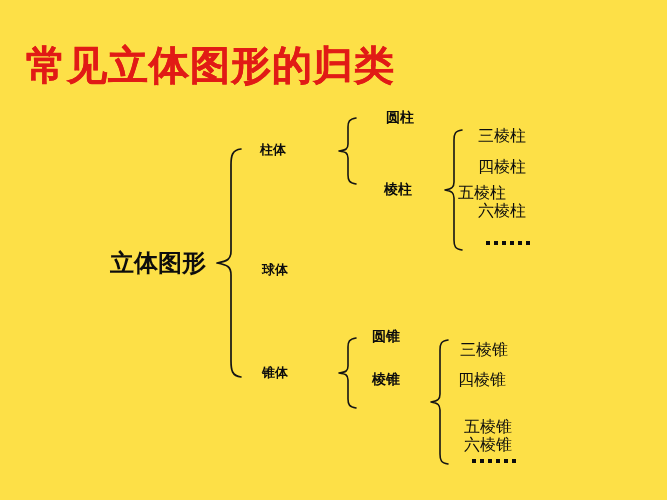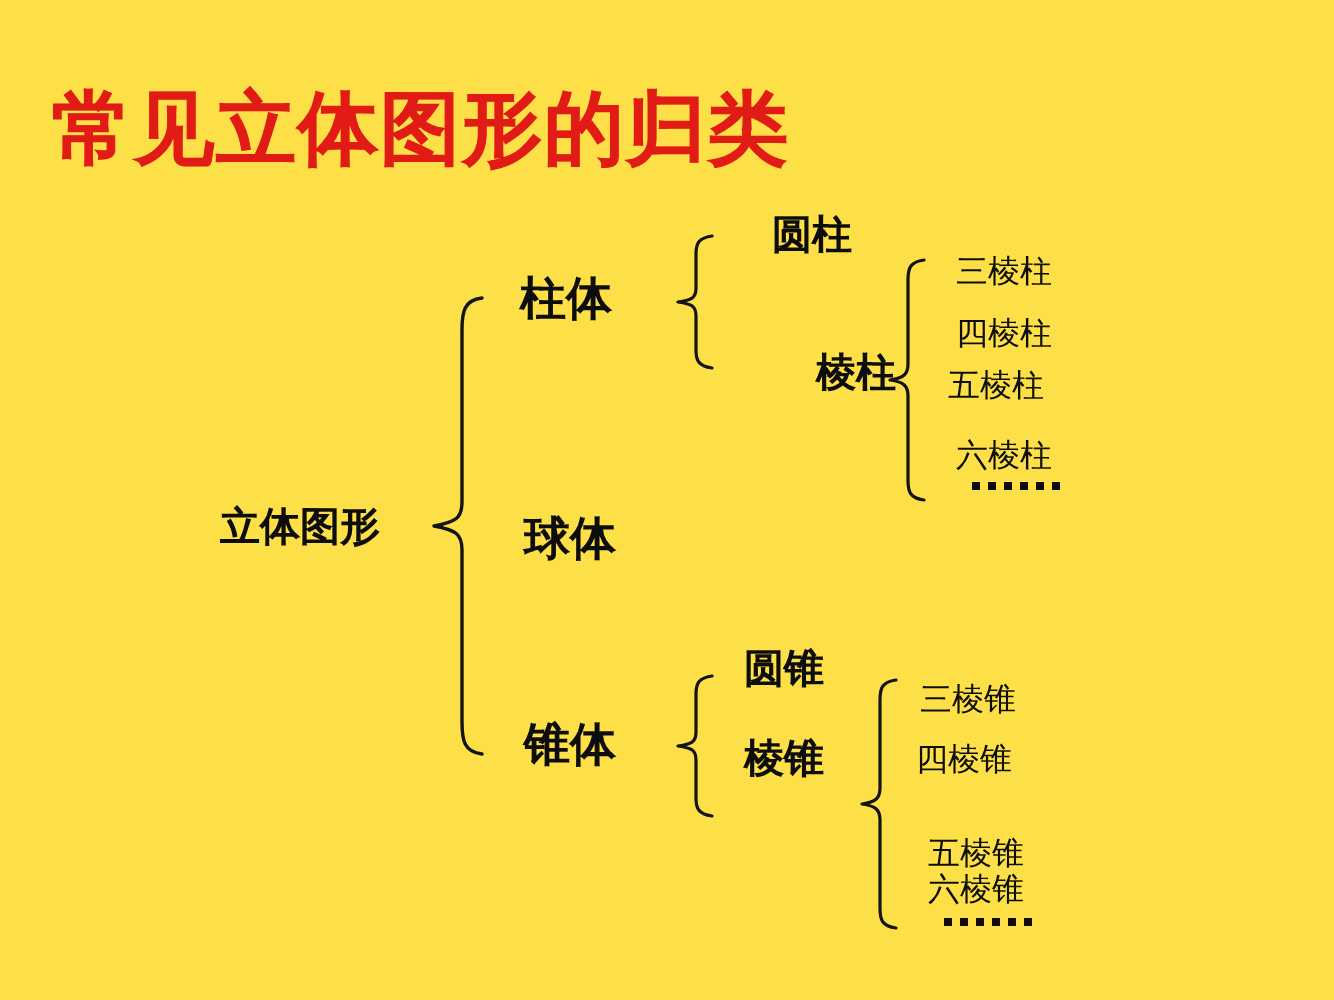--- a/index.html
+++ b/index.html
@@ -38,23 +38,23 @@
   .node {
     position: absolute;
     font-family: "DejaVu Serif", "Liberation Serif", serif;
     font-weight: bold;
     font-size: 19px;
     line-height: 22px;
     color: #0d0d0d;
     white-space: nowrap;
     transform: translateY(-50%);
   }
-  .node.lvl1 { font-size: 20px; }
-  .node.lvl2 { font-size: 23px; }
-  .node.lvl3 { font-size: 20px; }
+  .node.lvl1 { font-size: 24px; }
+  .node.lvl2 { font-size: 13px; }
+  .node.lvl3 { font-size: 14px; }
   .node.leaf { font-size: 16px; font-weight: normal; }
 
   
   .dots {
     position: absolute;
     transform: translateY(-50%);
     display: flex;
     gap: 4px;
     align-items: center;
   }
@@ -106,42 +106,42 @@
   </div>
 
   <div class="brace" style="left:336px; top:373px;">
     <svg width="24" height="74" viewBox="0 0 24 74" aria-hidden="true">
       <path d="M20 2 C13 3 12 6 12 11 L12 30 C12 35 10 36 3 37 C10 38 12 39 12 44 L12 63 C12 68 13 71 20 72" stroke-width="1.6"></path>
     </svg>
   </div>
 
   <div class="node lvl3" style="left:386px; top:117px;">圆柱</div>
 
-  <div class="node lvl3" style="left:408px; top:189px;font-family:Liberation Mono, monospace;">棱柱</div>
+  <div class="node lvl3" style="left:384px; top:189px;">棱柱</div>
 
   <div class="node lvl3" style="left:372px; top:337px;font-family:Liberation Mono, monospace;">圆锥</div>
 
   <div class="node lvl3" style="left:372px; top:379px;">棱锥</div>
 
   <div class="brace" style="left:442px; top:190px;">
     <svg width="24" height="124" viewBox="0 0 24 124" aria-hidden="true">
       <path d="M20 2 C13 3 12 6 12 12 L12 54 C12 59 10 61 3 62 C10 63 12 65 12 70 L12 112 C12 118 13 121 20 122" stroke-width="1.6"></path>
     </svg>
   </div>
 
   <div class="brace" style="left:428px; top:402px;">
     <svg width="24" height="128" viewBox="0 0 24 128" aria-hidden="true">
       <path d="M20 2 C13 3 12 6 12 12 L12 56 C12 61 10 63 3 64 C10 65 12 67 12 72 L12 116 C12 122 13 125 20 126" stroke-width="1.6"></path>
     </svg>
   </div>
 
   <div class="node leaf" style="left:478px; top:136px;">三棱柱</div>
   <div class="node leaf" style="left:478px; top:167px;">四棱柱</div>
-  <div class="node leaf" style="left:474px; top:193px;">五棱柱</div>
-  <div class="node leaf" style="left:478px; top:228px;">六棱柱</div>
+  <div class="node leaf" style="left:458px; top:193px;">五棱柱</div>
+  <div class="node leaf" style="left:478px; top:211px;">六棱柱</div>
   <div class="dots" style="left:486px; top:243px;">
     <i></i>
       <i></i>
       <i></i>
       <i></i>
       <i></i>
       <i></i>
   </div>
 
   <div class="node leaf" style="left:460px; top:350px;">三棱锥</div>

